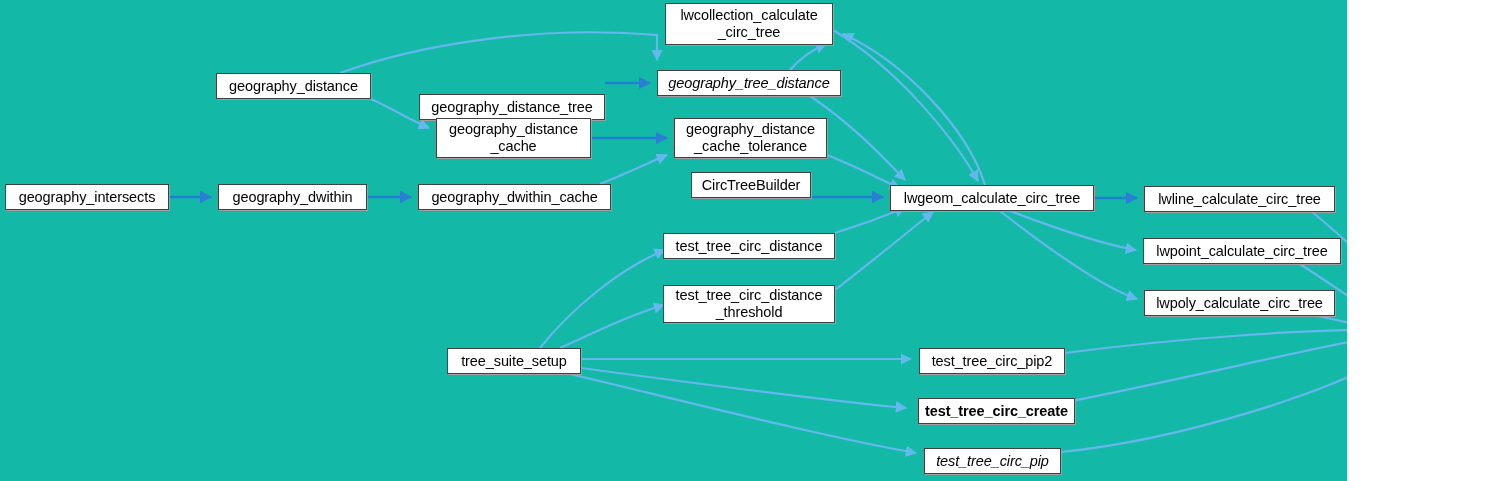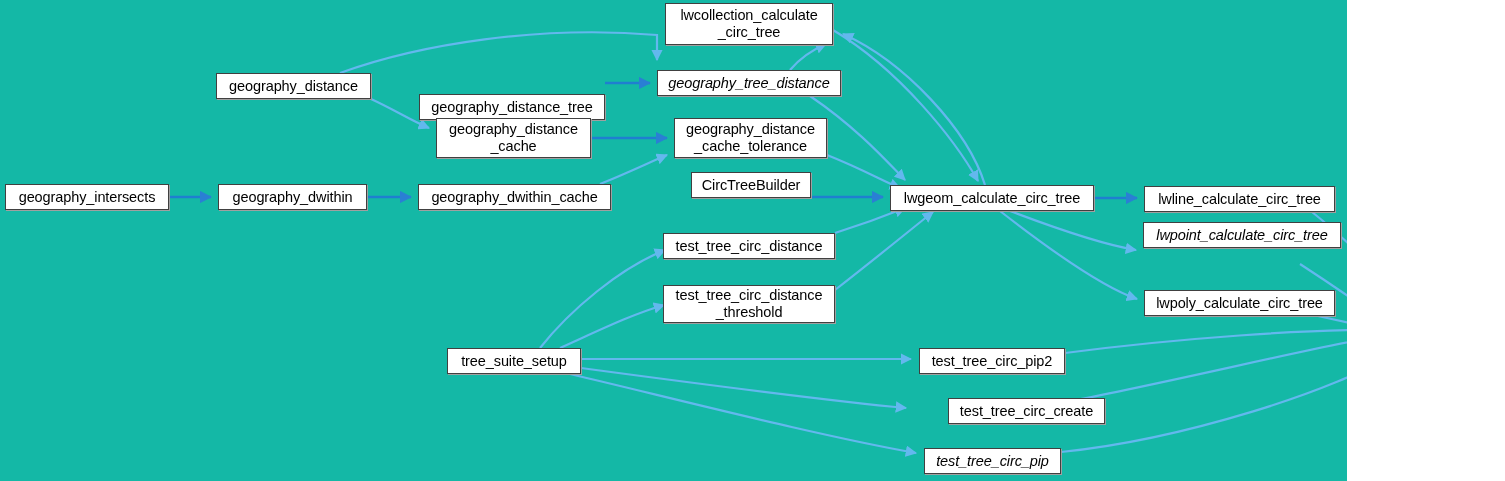--- a/index.html
+++ b/index.html
@@ -105,24 +105,24 @@
       <div class="node" style="left: 436px; top: 118px; width: 155px; height: 40px;"><span class="node-label">geography_distance
 _cache</span></div>
       <div class="node" style="left: 674px; top: 118px; width: 153px; height: 40px;"><span class="node-label">geography_distance
 _cache_tolerance</span></div>
       <div class="node" style="left: 5px; top: 184px; width: 164px; height: 26px;"><span class="node-label">geography_intersects</span></div>
       <div class="node" style="left: 218px; top: 184px; width: 149px; height: 26px;"><span class="node-label">geography_dwithin</span></div>
       <div class="node" style="left: 418px; top: 184px; width: 193px; height: 26px;"><span class="node-label">geography_dwithin_cache</span></div>
       <div class="node" style="left: 691px; top: 172px; width: 120px; height: 26px;"><span class="node-label">CircTreeBuilder</span></div>
       <div class="node" style="left: 890px; top: 185px; width: 204px; height: 26px;"><span class="node-label">lwgeom_calculate_circ_tree</span></div>
       <div class="node" style="left: 1144px; top: 186px; width: 191px; height: 26px; align-items: center;"><span class="node-label">lwline_calculate_circ_tree</span></div>
-      <div class="node" style="left: 1143px; top: 222px; width: 198px; height: 26px; font-style: italic;"><span class="node-label">lwpoint_calculate_circ_tree</span></div>
+      <div class="node" style="left: 1143px; top: 238px; width: 198px; height: 26px;"><span class="node-label">lwpoint_calculate_circ_tree</span></div>
       <div class="node" style="left: 1144px; top: 290px; width: 191px; height: 26px;"><span class="node-label">lwpoly_calculate_circ_tree</span></div>
       <div class="node" style="left: 663px; top: 233px; width: 172px; height: 26px;"><span class="node-label">test_tree_circ_distance</span></div>
       <div class="node" style="left: 663px; top: 285px; width: 172px; height: 38px;"><span class="node-label">test_tree_circ_distance
 _threshold</span></div>
       <div class="node" style="left: 447px; top: 348px; width: 134px; height: 26px;"><span class="node-label">tree_suite_setup</span></div>
       <div class="node" style="left: 919px; top: 348px; width: 146px; height: 26px;"><span class="node-label">test_tree_circ_pip2</span></div>
-      <div class="node" style="left: 948px; top: 398px; width: 157px; height: 26px;"><span class="node-label">test_tree_circ_create</span></div>
+      <div class="node" style="left: 918px; top: 398px; width: 157px; height: 26px; font-weight: bold;"><span class="node-label">test_tree_circ_create</span></div>
       <div class="node" style="left: 924px; top: 448px; width: 137px; height: 26px; font-style: italic;"><span class="node-label">test_tree_circ_pip</span></div>
       <div class="node highlight" style="left: 1388px; top: 323px; width: 112px; height: 26px;"><span class="node-label">circ_tree_new</span></div>
     </div>
 </div>
 
 </body></html>

